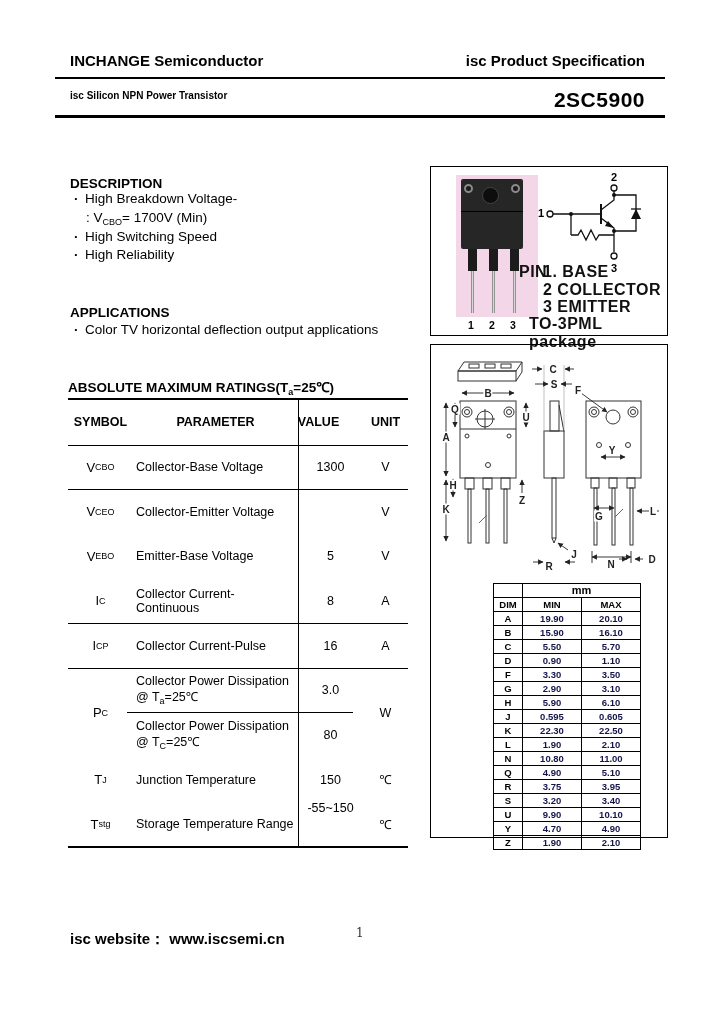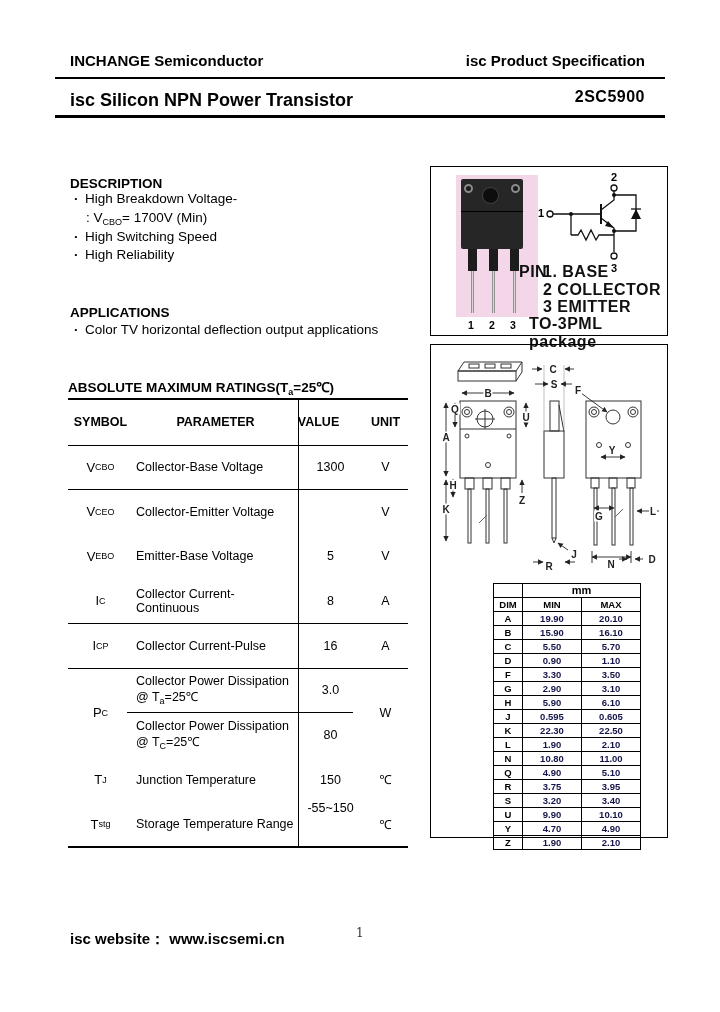--- a/index.html
+++ b/index.html
@@ -8,22 +8,22 @@
     position:relative; width:720px; height:1012px; background:#ffffff;
     font-family:"Liberation Sans", sans-serif; color:#000; overflow:hidden;
     margin:0 auto;
   }
   .abs { position:absolute; }
   sub.s { font-size:9px; font-weight:inherit; vertical-align:-3px; letter-spacing:0; }
   
   .hdr-left { left:70px; top:52px; font-size:15px; font-weight:bold; }
   .hdr-right { right:75px; top:52px; font-size:15px; font-weight:bold; }
   .rule1 { left:55px; top:77px; width:610px; height:2px; background:#000; }
-  .title-left { left:70px; top:90px; font-size:18px; font-weight:bold; }
-  .title-part { right:75px; top:88px; font-size:16px; font-weight:bold; letter-spacing:0.5px; }
+  .title-left { left:70px; top:90px; font-size:10px; font-weight:bold; }
+  .title-part { right:75px; top:88px; font-size:21px; font-weight:bold; letter-spacing:0.5px; }
   .rule2 { left:55px; top:115px; width:610px; height:3px; background:#000; }
   
   .sec-head { font-size:13.5px; font-weight:bold; }
   .desc-head { left:70px; top:176px; }
   .body-line { font-size:13.5px; }
   .bullet { display:inline-block; width:11px; font-weight:bold; }
   .apps-head { left:70px; top:305px; }
   
   .ratings-head { left:68px; top:378px; font-size:13.5px; font-weight:bold; }
   #ratings { left:68px; top:398px; width:340px; height:450px; }

